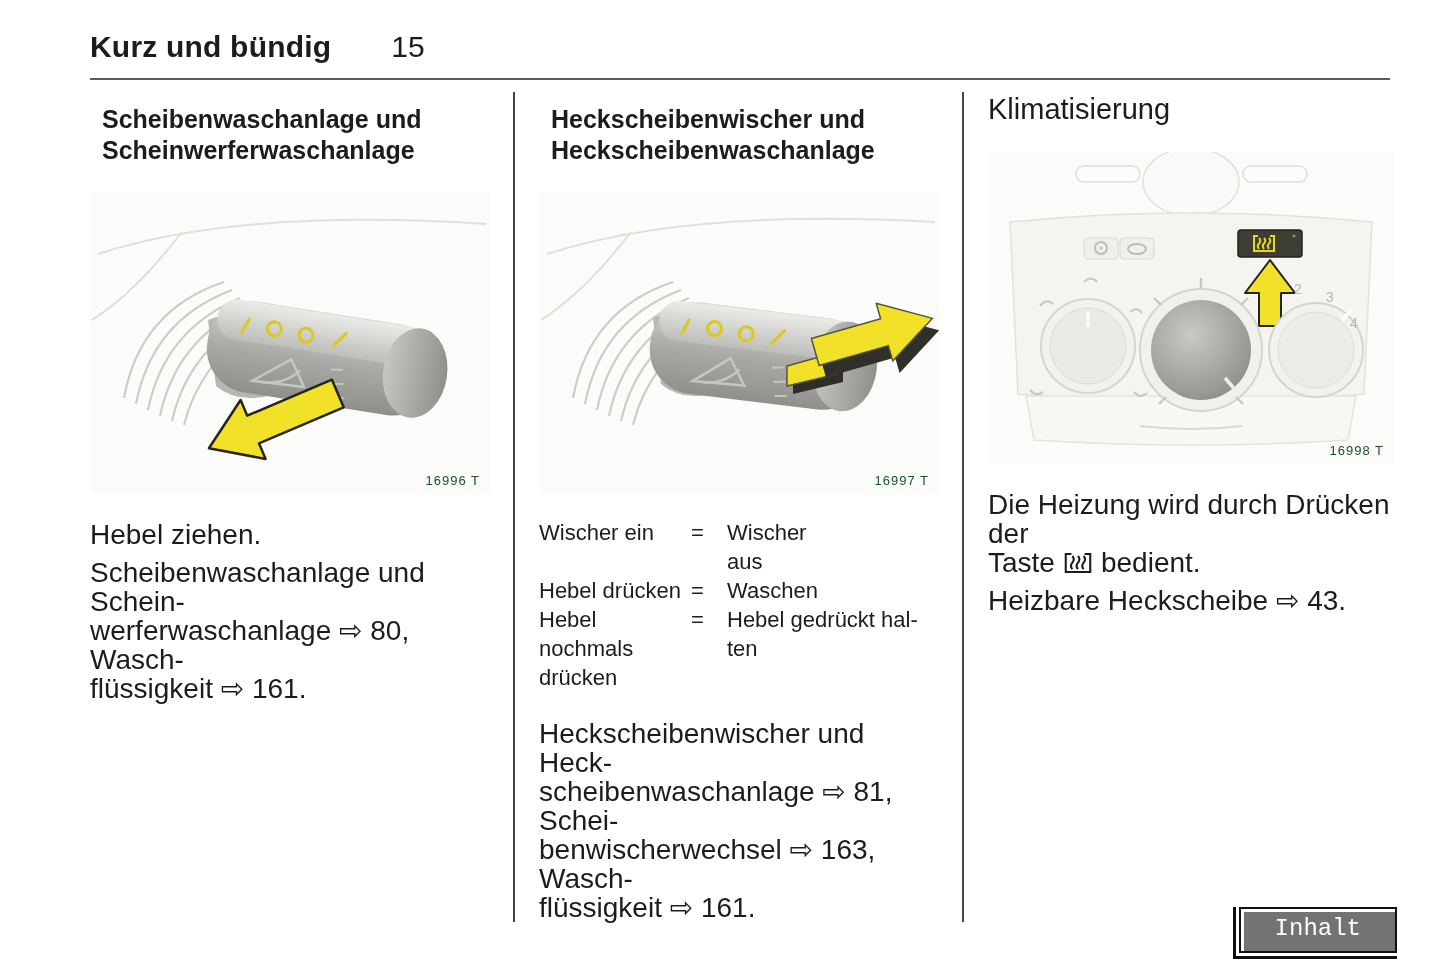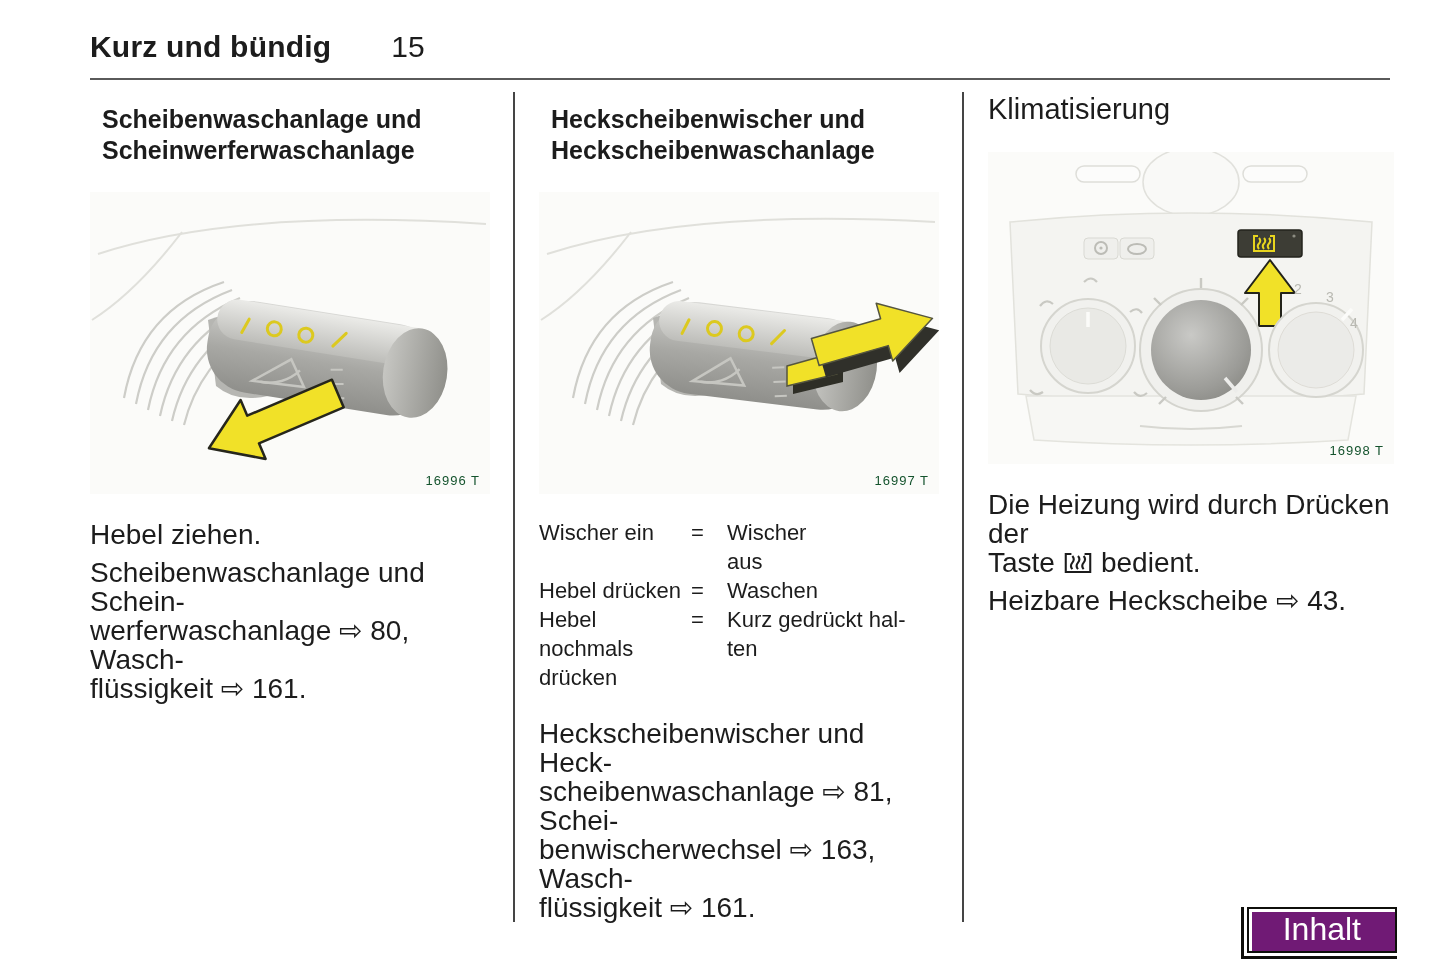--- a/index.html
+++ b/index.html
@@ -27,23 +27,23 @@
   .fig-caption{position:absolute;right:10px;bottom:6px;font-size:13px;color:#14532d;letter-spacing:1px;}
   p.body{font-size:28px;line-height:29px;margin:0;white-space:pre-line;}
   .fig + p.body{margin-top:26px;}
   p.body + p.body{margin-top:9px;}
   .wtable{display:grid;grid-template-columns:152px 36px 1fr;margin-top:24px;font-size:22px;line-height:29px;}
   .wtable span{white-space:pre-line;}
   .wtable + p.body{margin-top:27px;}
   .inline-icon{display:inline-block;vertical-align:-4px;margin:0 7px;}
   
   .inhalt-outer{position:absolute;right:48px;bottom:6px;border-left:3px solid #0f0f0b;border-bottom:3px solid #0f0f0b;padding:0 0 3px 3px;}
-  .inhalt{display:block;background:#701a75;color:#ffffff;font-size:32px;line-height:24px;
+  .inhalt{display:block;background:#737373;color:#ffffff;font-size:24px;line-height:24px;
     padding:8px 34px 10px;border:2px solid #0f0f0b;box-shadow:inset 3px 3px 0 #ffffff;
-    font-family:Liberation Sans, sans-serif;cursor:pointer;}
+    font-family:Liberation Mono, monospace;cursor:pointer;}
 </style>
 </head>
 <body>
 
 <div class="page">
 
   <div class="hdr">
     <span class="hdr-title">Kurz und bündig</span>
     <span class="hdr-page">15</span>
   </div>
@@ -186,21 +186,21 @@
         <span>Wischer ein</span>
         <span>=</span>
         <span>Wischer
 aus</span>
         <span>Hebel drücken</span>
         <span>=</span>
         <span>Waschen</span>
         <span>Hebel nochmals
 drücken</span>
         <span>=</span>
-        <span>Kurz gedrückt hal-
+        <span>Hebel gedrückt hal-
 ten</span>
       </div>
 
       <p class="body">Heckscheibenwischer und Heck-
 scheibenwaschanlage ⇨ 81, Schei-
 benwischerwechsel ⇨ 163, Wasch-
 flüssigkeit ⇨ 161.</p>
     </div>
 
     <div class="col col-c">

